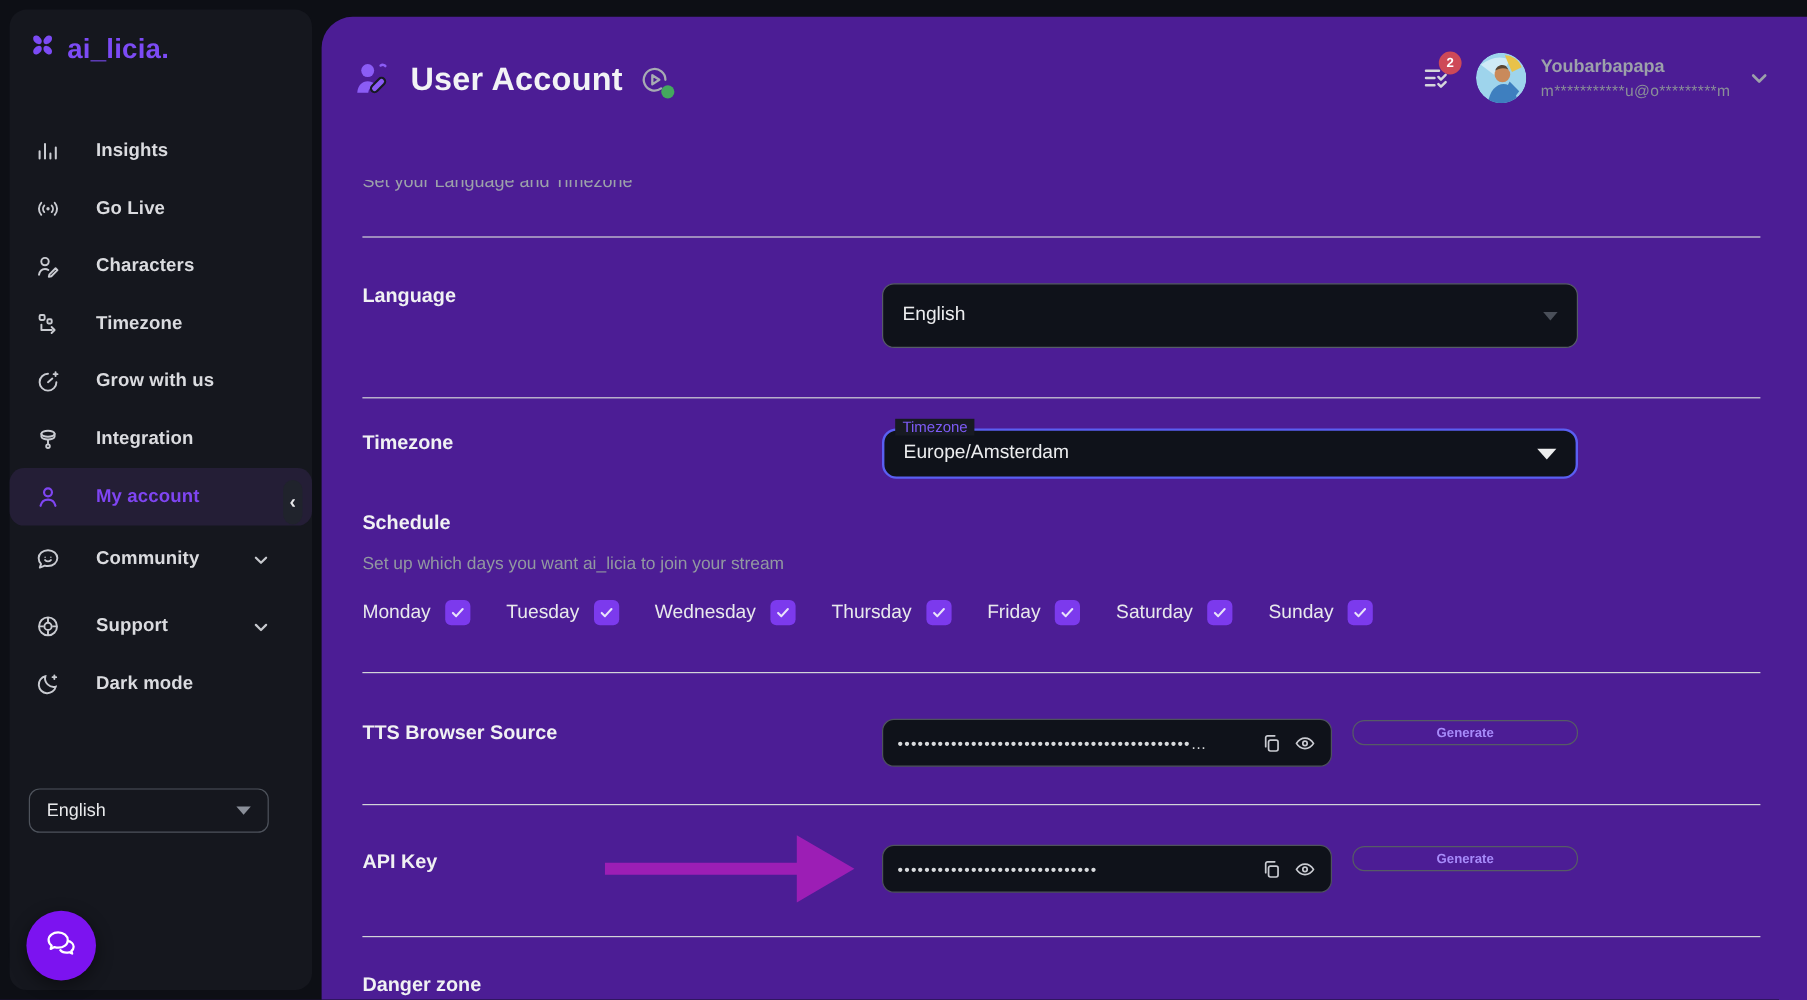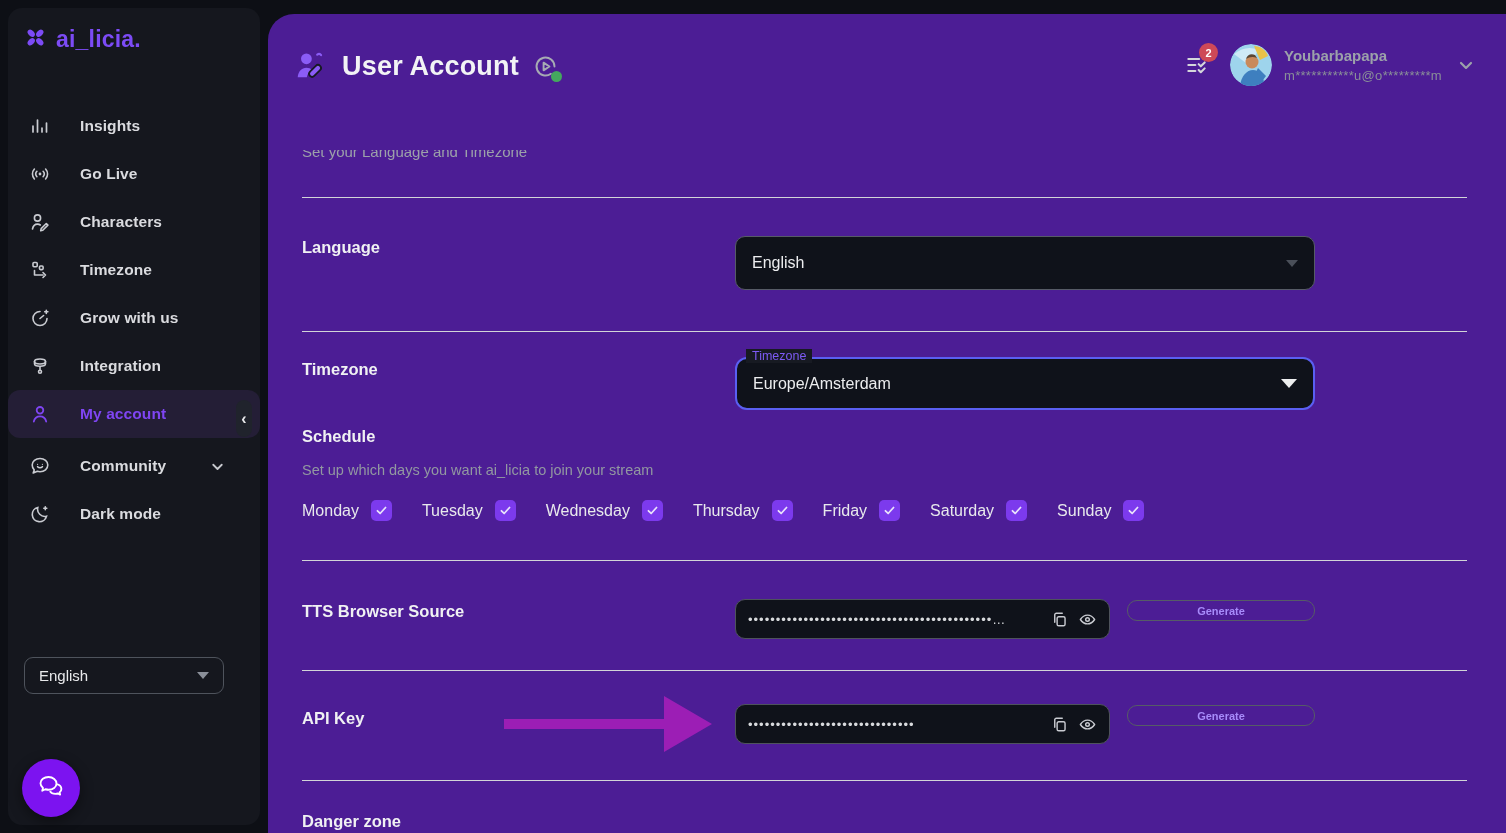--- a/index.html
+++ b/index.html
@@ -44,21 +44,21 @@
   .divider { position:absolute; left:34px; right:39px; height:1px; background:#D2D4D8; }
   .d1{top:47px} .d2{top:181px} .d3{top:410px} .d4{top:520px} .d5{top:630px}
   .flabel { position:absolute; left:34px; font-size:16.5px; font-weight:700; color:#F0F1F3; }
   .l-language{top:88px} .l-timezone{top:210px} .l-schedule{top:277px} .l-tts{top:452px} .l-api{top:559px} .l-danger{top:662px}
   .sub { position:absolute; left:34px; font-size:14.5px; color:#9298A1; }
   .s-schedule{top:312px} .s-danger{top:697px}
 
   .select { position:absolute; left:467px; width:580px; background:#0F121A; border:1px solid #565B66; border-radius:10px; display:flex; align-items:center; padding:0 16px; color:#ECEDEF; font-size:16px; cursor:pointer; }
   .sel-language { top:86px; height:54px; }
   .caret-dark { margin-left:auto; width:0; height:0; border-left:6px solid transparent; border-right:6px solid transparent; border-top:7px solid #4A4F59; }
-  .tz-field { top:207px; height:53px; border:2px solid #5A5FF2; border-radius:12px;gap:32px; }
+  .tz-field { top:207px; height:42px; border:2px solid #5A5FF2; border-radius:12px;gap:32px; }
   .caret-white { margin-left:auto; width:0; height:0; border-left:8px solid transparent; border-right:8px solid transparent; border-top:9px solid #EDEEEF; }
   .tz-float { position:absolute; left:478px; top:199px; background:#171A22; padding:0 6px; font-size:12.5px; color:#7D5BF6; z-index:2; }
 
   .days { position:absolute; left:34px; top:350px; display:flex; align-items:center; gap:30px; }
   .day { display:flex; align-items:center; gap:12px; font-size:16px; color:#E8E9EC; }
   .cb { width:21px; height:21px; border-radius:5px; background:#7C3AED; display:flex; align-items:center; justify-content:center; cursor:pointer; flex:0 0 21px; }
   .cb svg { width:13px; height:13px; color:#E9E2FB; }
 
   .masked-field { position:absolute; left:467px; width:375px; height:40px; background:#0F121A; border:1px solid #4E535C; border-radius:10px; display:flex; align-items:center; padding:0 12px; cursor:text; }
   .mf-tts{top:449px} .mf-api{top:554px}
@@ -143,20 +143,31 @@
             <path d="M12 4.5c4.4 0 7.8 2.9 7.8 6.6S16.4 17.7 12 17.7c-.9 0-1.8-.1-2.6-.4L5.2 19l1-3.1c-1.2-1.1-2-2.7-2-4.8 0-3.7 3.4-6.6 7.8-6.6z"></path>
             <circle cx="9.6" cy="10.3" r=".6" fill="currentColor" stroke="none"></circle>
             <circle cx="14.4" cy="10.3" r=".6" fill="currentColor" stroke="none"></circle>
             <path d="M9.6 12.7c.7.8 1.5 1.1 2.4 1.1s1.7-.3 2.4-1.1"></path>
           </svg></span>
       <span class="nav-label">Community</span>
       <span class="nav-chevron"><svg viewBox="0 0 24 24" fill="none" stroke="currentColor" stroke-width="2.6" stroke-linecap="round" stroke-linejoin="round">
             <path d="M6 9.5l6 6 6-6"></path>
           </svg></span>
     </div>
+    <div class="nav-item mt8">
+      <span class="ic"><svg viewBox="0 0 24 24" fill="none" stroke="currentColor" stroke-width="1.6">
+            <circle cx="12" cy="12" r="7.5"></circle>
+            <circle cx="12" cy="12" r="3"></circle>
+            <path d="M12 4.5v4M12 15.5v4M4.5 12h4M15.5 12h4"></path>
+          </svg></span>
+      <span class="nav-label">Support</span>
+      <span class="nav-chevron"><svg viewBox="0 0 24 24" fill="none" stroke="currentColor" stroke-width="2.6" stroke-linecap="round" stroke-linejoin="round">
+            <path d="M6 9.5l6 6 6-6"></path>
+          </svg></span>
+    </div>
     <div class="nav-item">
       <span class="ic"><svg viewBox="0 0 24 24" fill="none" stroke="currentColor" stroke-width="1.6" stroke-linecap="round">
             <path d="M18.5 14.2A7.2 7.2 0 0 1 9.8 5.5 7.2 7.2 0 1 0 18.5 14.2z"></path>
             <path d="M17.3 4.8v3M15.8 6.3h3"></path>
           </svg></span>
       <span class="nav-label">Dark mode</span>
     </div>
   </nav>
 
   <div class="side-lang">

